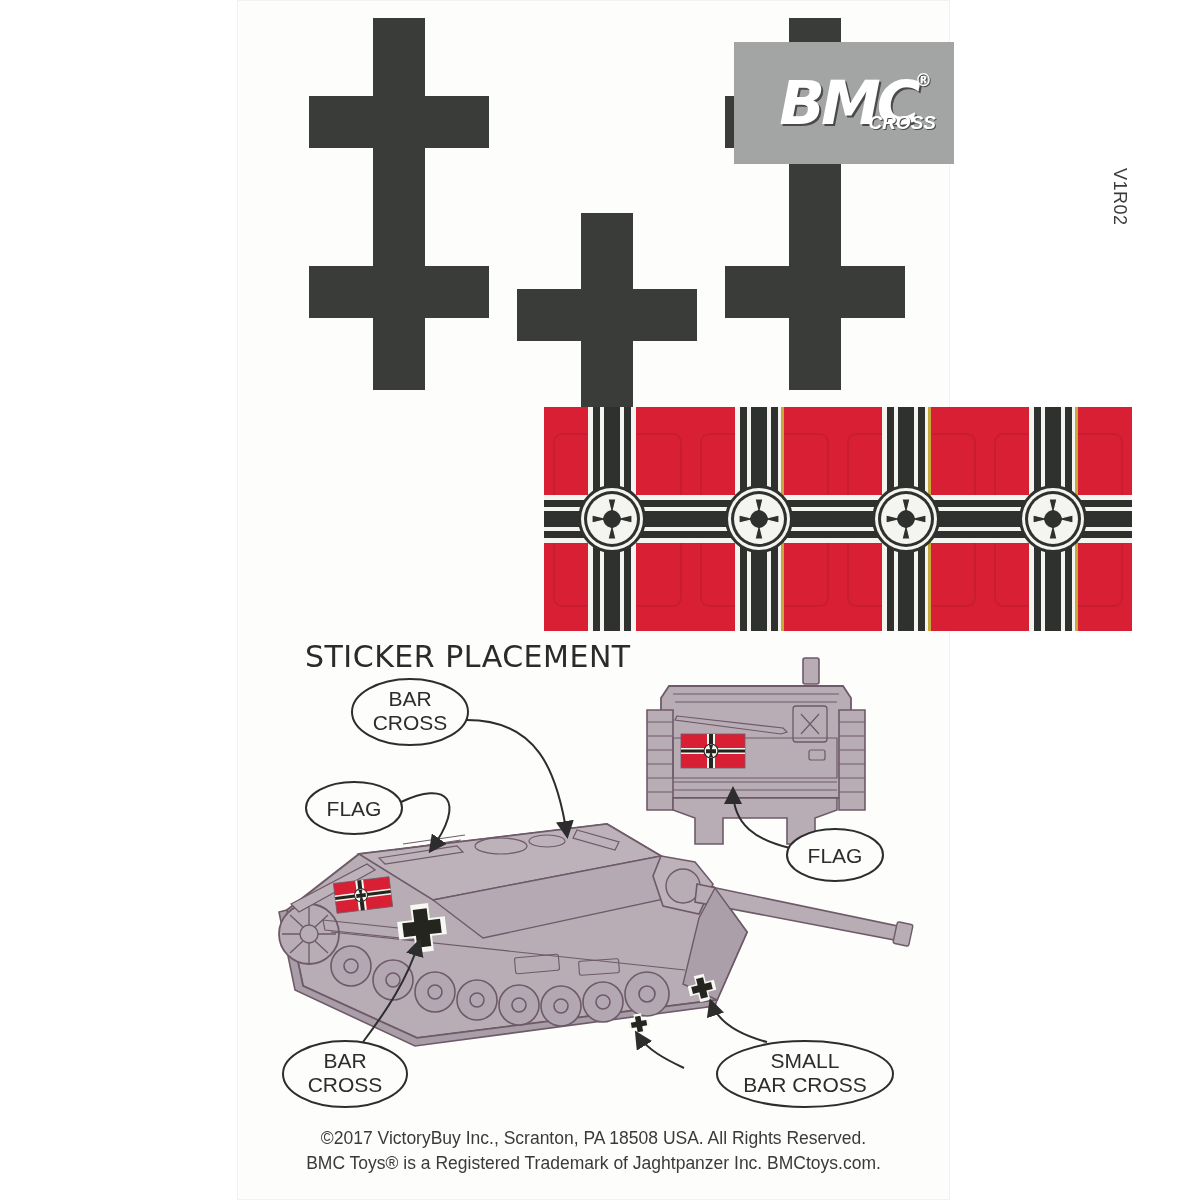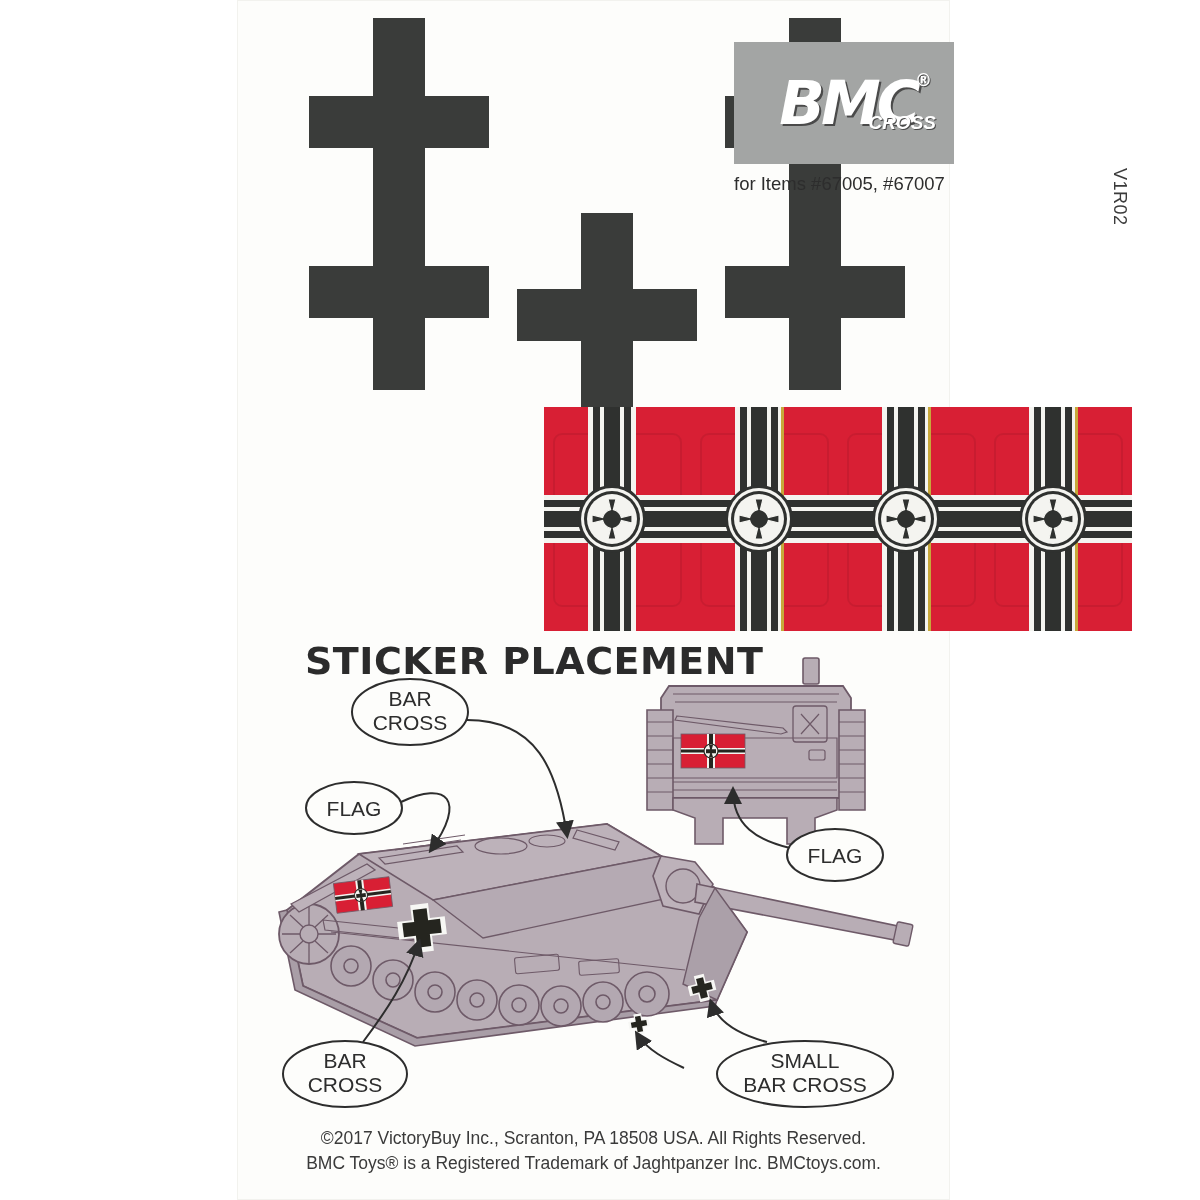--- a/index.html
+++ b/index.html
@@ -90,21 +90,21 @@
   .disc .ring2{position:absolute;inset:3px;border-radius:50%;background:#f4f4f0;}
   .disc .ring3{position:absolute;inset:6px;border-radius:50%;background:#2f312f;}
   .disc .ring4{position:absolute;inset:9px;border-radius:50%;background:#f4f4f0;}
   .ic{position:absolute;inset:12px;}
   .ic svg{width:100%;height:100%;display:block;}
 
   
   #placement-title{
     position:absolute;left:305px;top:639px;
     font-family:"DejaVu Sans", sans-serif;
-    font-weight:bold;font-size:38px;letter-spacing:.5px;color:#2b2b2b;
+    font-weight:normal;font-size:30px;letter-spacing:.5px;color:#2b2b2b;
   }
 
   
   #diagram{position:absolute;left:237px;top:650px;width:713px;height:470px;}
   #diagram svg{width:100%;height:100%;display:block;}
   .cal-txt{
     font-family:"Liberation Sans", sans-serif;
     font-size:21px;fill:#2d2d2d;text-anchor:middle;
   }
 
@@ -149,21 +149,20 @@
 
   <div id="logo-box">
     <div id="logo-text">
       <span class="bmc-word">BMC</span>
       <span class="bmc-reg" style="position:absolute;right:26px;top:28px;font-family:'DejaVu Sans',sans-serif;font-weight:bold;color:#fff;font-size:17px;text-shadow:1px 1px 0 #4a4a4a;">®</span>
       <span class="bmc-toys" style="position:absolute;right:22px;bottom:30px;">CROSS</span>
     </div>
   </div>
 
   <div id="sub-title">
-    <div>for Items #67005, #67007</div>
   </div>
 
   <div id="version-tag">V1R02</div>
 
   <div id="flag-band">
 
     <div class="flag-tile" style="left:0px;">
         <div class="ghost"></div>
       </div>
     <div class="flag-tile" style="left:147px;">

